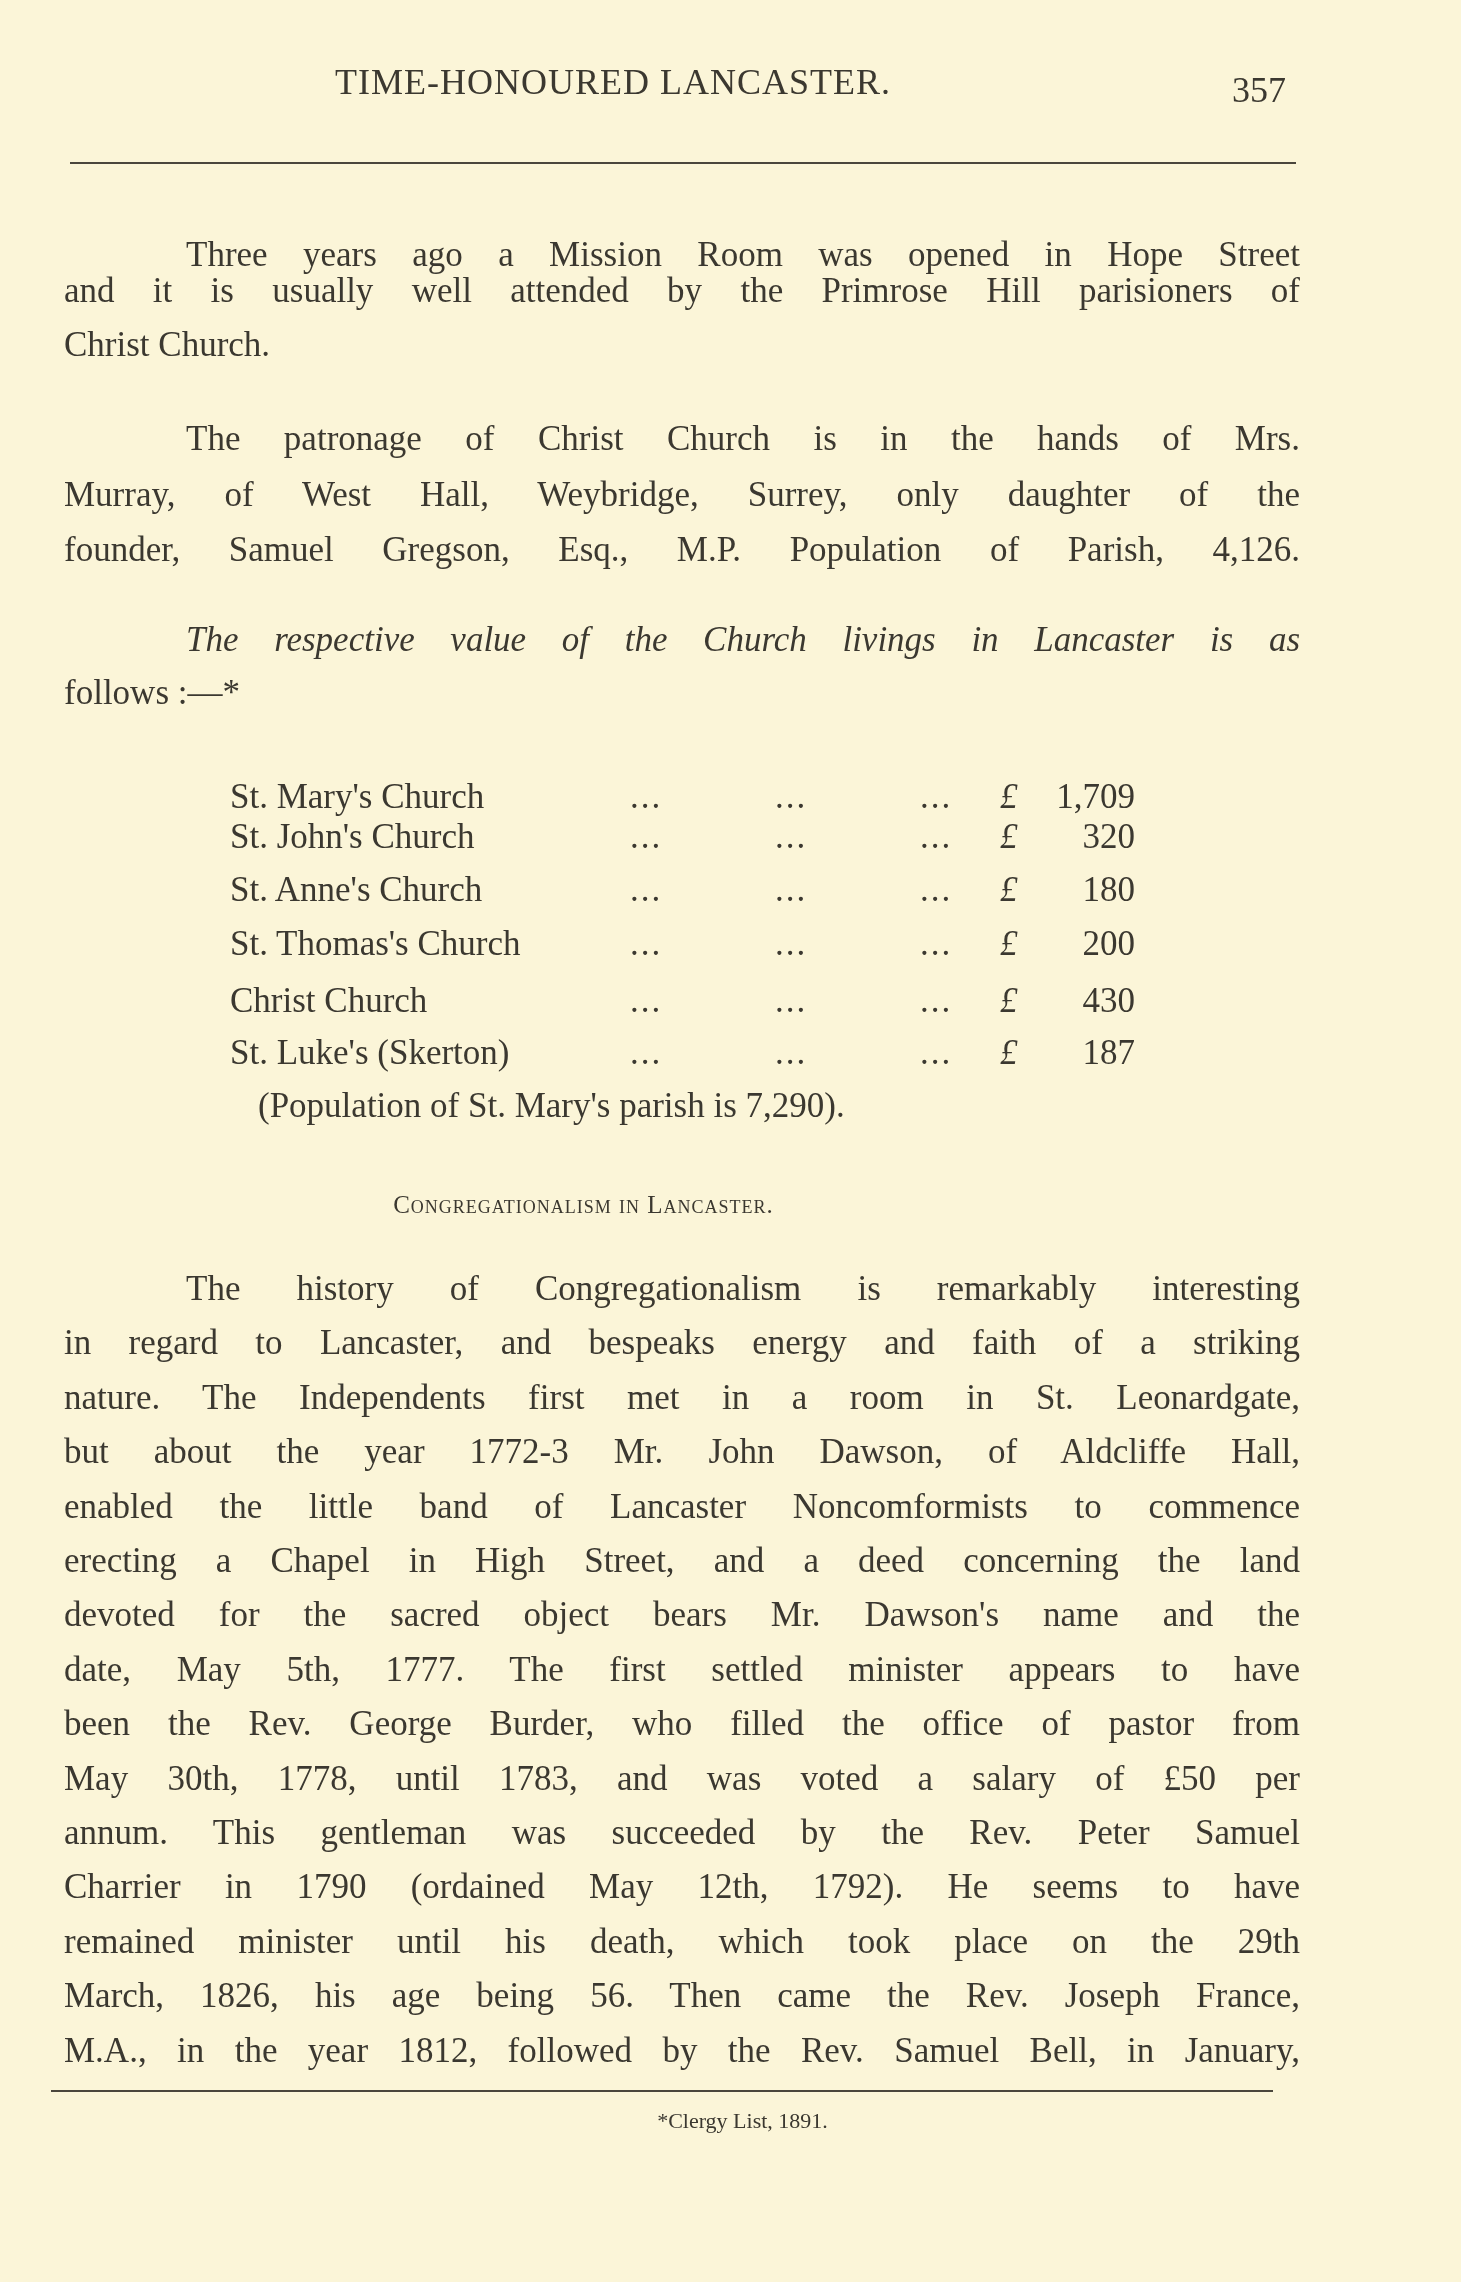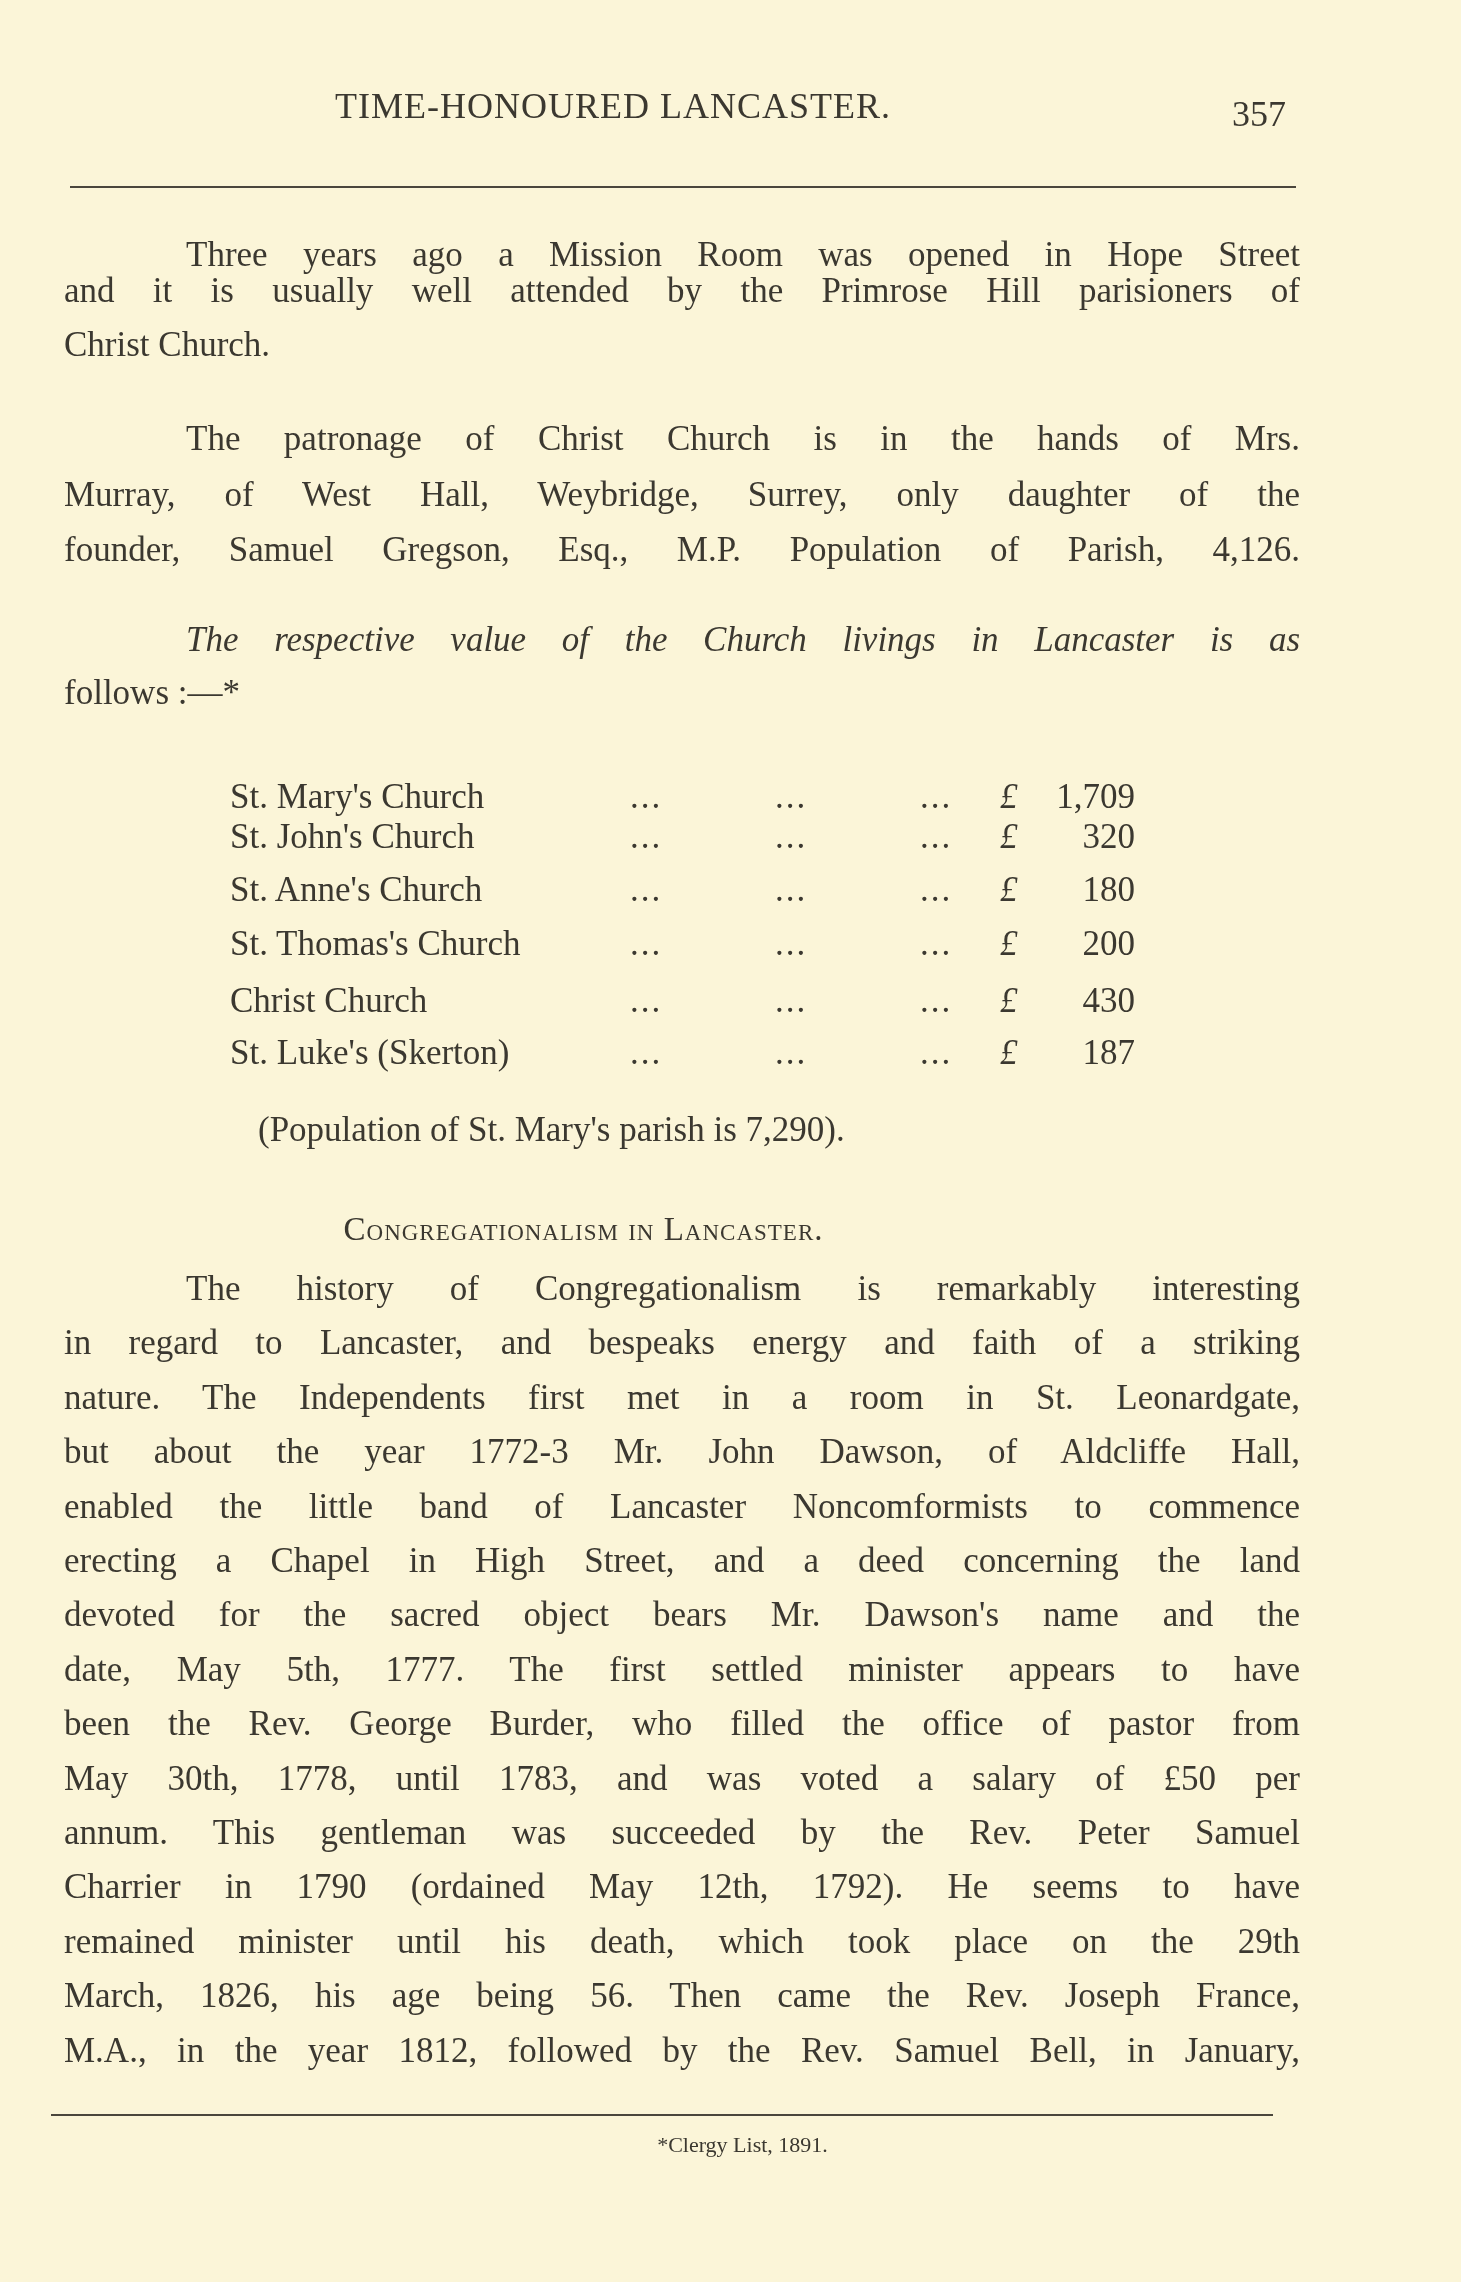--- a/index.html
+++ b/index.html
@@ -3,21 +3,21 @@
 <meta charset="utf-8">
 <style>
   html, body { margin: 0; padding: 0; }
   body {
     width: 1461px; height: 2282px; overflow: hidden;
     background: #fbf5d8;
     position: relative;
     font-family: "Liberation Serif", "DejaVu Serif", serif;
     color: #3b3830;
   }
-  .abs { position: absolute; margin-top: 24px; }
+  .abs { position: absolute; }
   .running-head {
     left: 335px; top: 60px; width: 720px;
     font-size: 36px; letter-spacing: 1px; line-height: 44px;
     white-space: nowrap;
   }
   .page-num {
     left: 1232px; top: 68px; font-size: 36px; line-height: 44px;
   }
   .rule { height: 2px; background: #4a463c; }
   .line {
@@ -32,21 +32,21 @@
     position: absolute; left: 230px; width: 905px; height: 44px;
     font-size: 35px; line-height: 44px;
   }
   .row .name { position: absolute; left: 0; white-space: nowrap; }
   .row .dots { position: absolute; top: 0; letter-spacing: 2px; }
   .row .pound { position: absolute; left: 770px; font-style: italic; }
   .row .val { position: absolute; right: 0; text-align: left; white-space: nowrap; }
   .pop-line { left: 258px; font-size: 35px; line-height: 44px; white-space: nowrap; }
   .section-heading {
     left: 0; width: 1159px; text-align: center;
-    font-size: 33px; line-height: 44px; font-variant: small-caps; letter-spacing: 1px;
+    font-size: 25px; line-height: 44px; font-variant: small-caps; letter-spacing: 1px;
     padding-left: 8px; box-sizing: border-box;
   }
   .footnote {
     left: 0; width: 1461px; text-align: center; font-size: 22px; line-height: 34px;
     padding-left: 12px;
   }
 </style>
 </head>
 <body>
 

